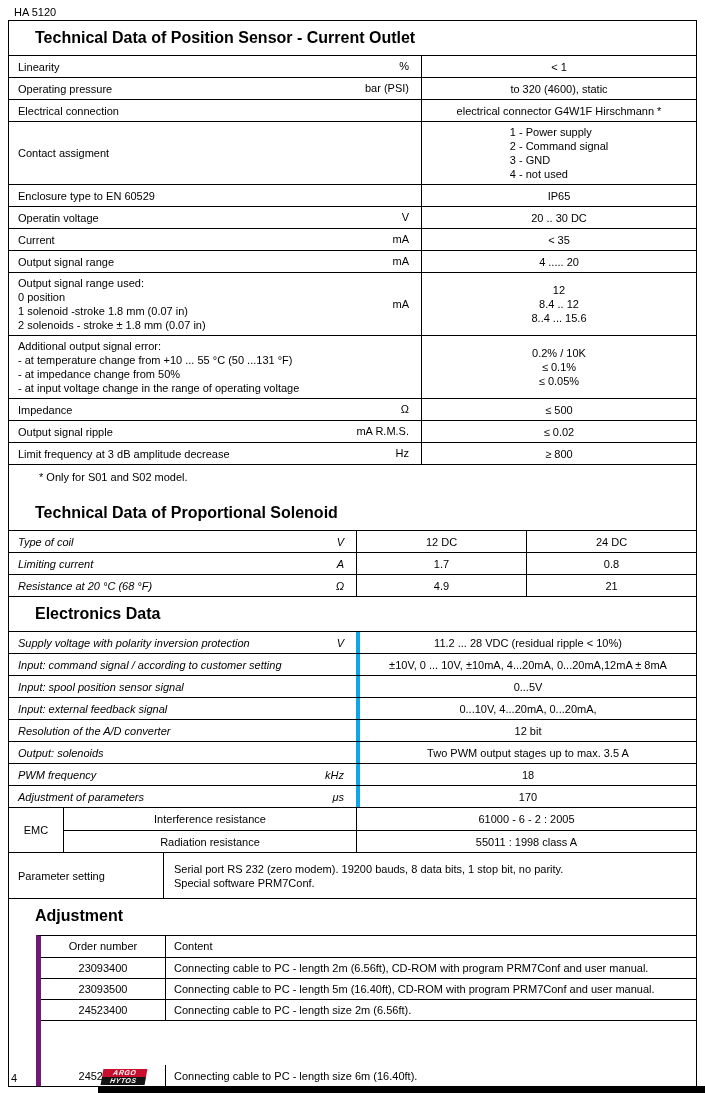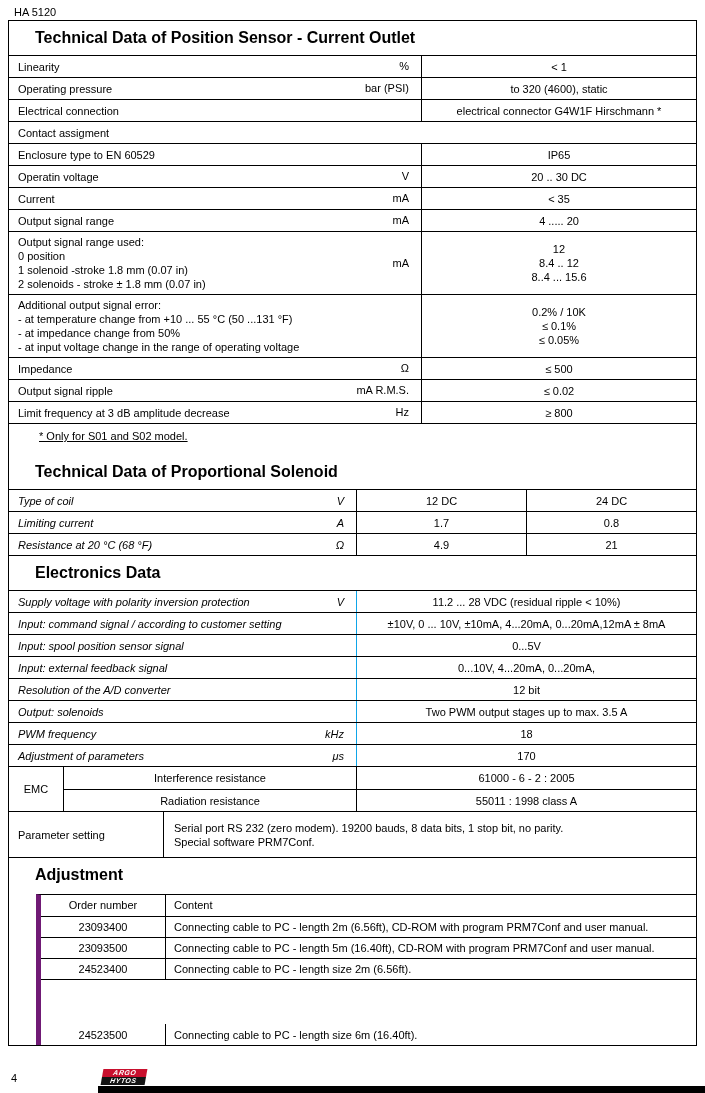--- a/index.html
+++ b/index.html
@@ -16,25 +16,25 @@
   .sec-title { font-size: 16px; font-weight: bold; padding: 7px 0 7px 26px; line-height: 20px; }
   .tbl { border-top: 1px solid #000; }
   .row { display: flex; align-items: stretch; border-bottom: 1px solid #000; min-height: 22px; }
   .cell { display: flex; align-items: center; padding: 3px 8px; }
   .pre { white-space: pre-line; line-height: 14px; }
   .unit { white-space: nowrap; padding-left: 8px; }
   .ta-left { text-align: left; }
   
   .lbl { flex: 0 0 412px; justify-content: space-between; padding-left: 9px; padding-right: 12px; }
   .val { flex: 1 1 auto; border-left: 1px solid #000; justify-content: center; text-align: center; }
-  .footnote { padding: 5px 0 12px 30px; text-decoration: underline; }
+  .footnote { padding: 5px 0 12px 30px; }
   
   .lbl2 { flex: 0 0 347px; justify-content: space-between; padding-left: 9px; padding-right: 12px; font-style: italic; }
   .val2 { flex: 1 1 0; border-left: 1px solid #000; justify-content: center; text-align: center; }
-  .valw { flex: 1 1 auto; border-left: 1px solid #0ea5e9; justify-content: center; }
+  .valw { flex: 1 1 auto; border-left: 4px solid #0ea5e9; justify-content: center; }
   
   .emc-cell { flex: 0 0 54px; justify-content: center; }
   .emc-rows { flex: 1; display: flex; flex-direction: column; border-left: 1px solid #000; }
   .emc-row { display: flex; min-height: 22px; flex: 1; }
   .emc-row + .emc-row { border-top: 1px solid #000; }
   .emc-lbl { flex: 0 0 292px; justify-content: center; }
   .emc-val { flex: 1; border-left: 1px solid #000; justify-content: center; text-align: center; }
   
   .row-param { min-height: 46px; }
   .param-lbl { flex: 0 0 154px; padding-left: 9px; }
@@ -88,20 +88,26 @@
             <span class="unit"></span>
           </div>
           <div class="cell val">
             <span class="pre">electrical connector G4W1F Hirschmann *</span>
           </div>
         </div>
       <div class="row">
           <div class="cell lbl">
             <span class="pre">Contact assigment</span>
             <span class="unit"></span>
+          </div>
+          <div class="cell val">
+            <span class="pre ta-left">1 - Power supply
+2 - Command signal
+3 - GND
+4 - not used</span>
           </div>
         </div>
       <div class="row">
           <div class="cell lbl">
             <span class="pre">Enclosure type to EN 60529</span>
             <span class="unit"></span>
           </div>
           <div class="cell val">
             <span class="pre">IP65</span>
           </div>

